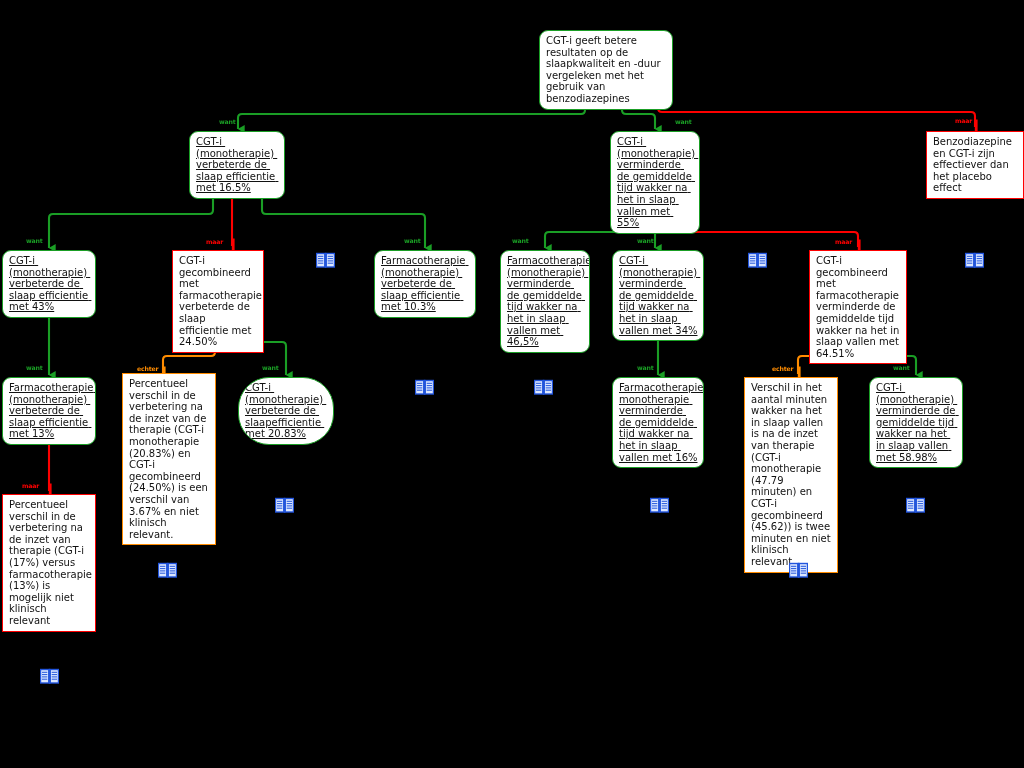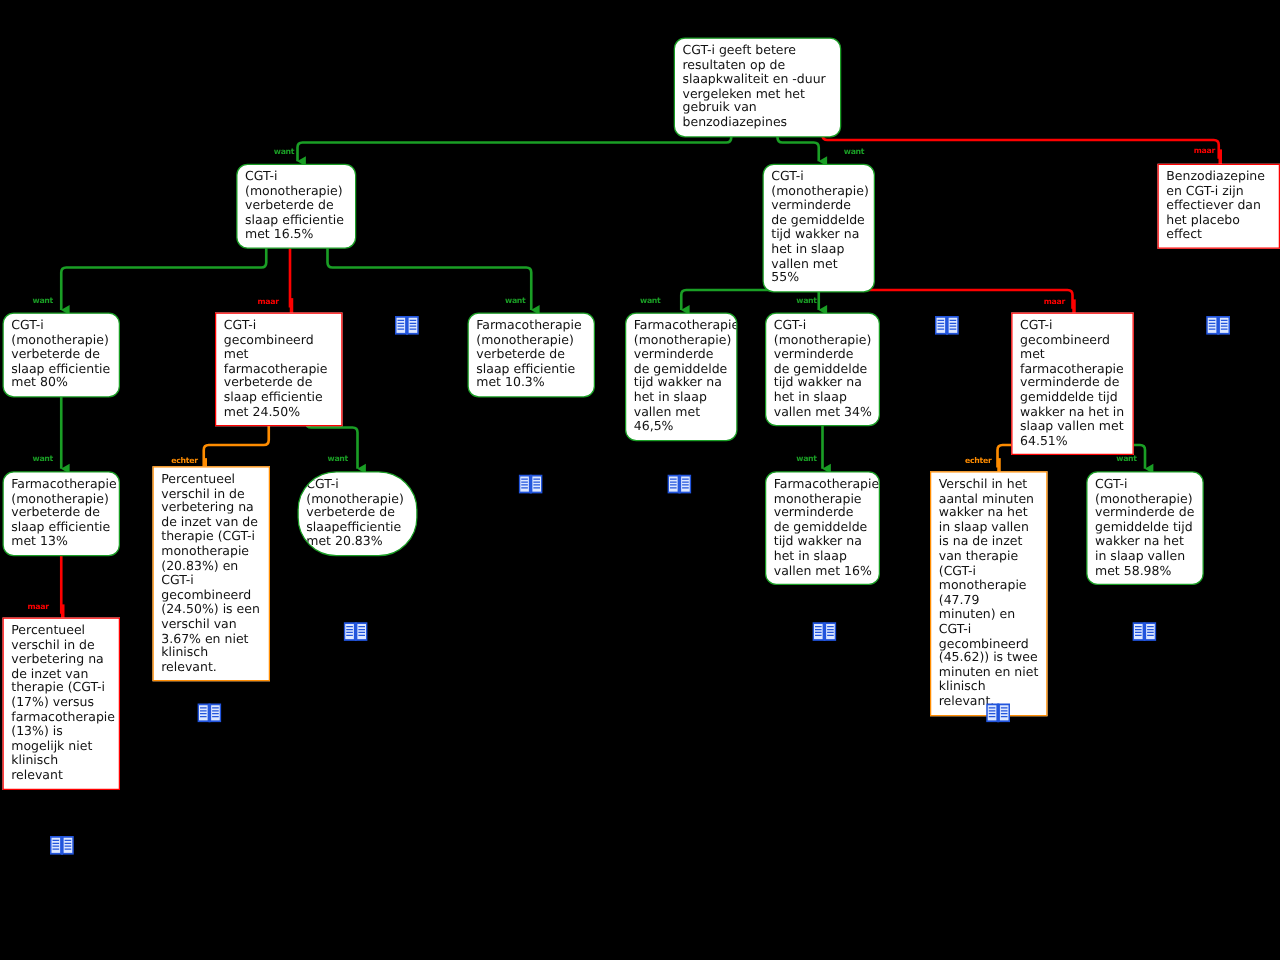--- a/index.html
+++ b/index.html
@@ -4,21 +4,21 @@
 <style>
   html,body{margin:0;padding:0;background:#000;}
   body{width:1024px;height:768px;position:relative;overflow:hidden;
        font-family:"DejaVu Sans","Liberation Sans",sans-serif;}
   #canvas{position:absolute;left:0;top:0;width:1024px;height:768px;}
   svg.edges{position:absolute;left:0;top:0;width:1024px;height:768px;pointer-events:none;}
 
   .node{position:absolute;background:#ffffff;box-sizing:border-box;
         font-size:10px;line-height:11.6px;color:#111;padding:4px 5px 4px 6px;
         white-space:pre-wrap;overflow:hidden;}
-  .node.support{border:1.6px solid #1a9e25;border-radius:9px;}
+  .node.support{border:1.6px solid #1a9e25;border-radius:9px;text-decoration:underline;}
   .node.attack{border:1.8px solid #fe0000;border-radius:0;}
   .node.however{border:1.8px solid #ff8c00;border-radius:0;}
   .node.root{border:1.6px solid #1a9e25;border-radius:9px;}
 
   .elabel{position:absolute;font-size:6.2px;font-weight:bold;line-height:7px;
           letter-spacing:-0.2px;}
   .elabel.g{color:#1a9e25;}
   .elabel.r{color:#fe0000;}
   .elabel.o{color:#ff8c00;}
 
@@ -76,22 +76,22 @@
 
       <path d="M49,427 L49,491" stroke="#fe0000" marker-end="url(#tb-r)"></path>
     </g>
   </svg>
 
   <div id="node-layer">
       <div class="node root" style="left: 539px; top: 30px; width: 134px; min-height: 68px;">CGT-i geeft betere resultaten op de slaapkwaliteit en -duur vergeleken met het gebruik van benzodiazepines</div>
       <div class="node support" style="left: 189px; top: 131px; width: 96px; min-height: 58px;">CGT-i (monotherapie) verbeterde de slaap efficientie met 16.5%</div>
       <div class="node support" style="left: 610px; top: 131px; width: 90px; min-height: 84px;">CGT-i (monotherapie) verminderde de gemiddelde tijd wakker na het in slaap vallen met 55%</div>
       <div class="node attack" style="left: 926px; top: 131px; width: 98px; min-height: 46px;">Benzodiazepine en CGT-i zijn effectiever dan het placebo effect</div>
-      <div class="node support" style="left: 2px; top: 250px; width: 94px; min-height: 52px;">CGT-i (monotherapie) verbeterde de slaap efficientie met 80%</div>
-      <div class="node attack" style="left: 172px; top: 250px; width: 102px; min-height: 68px;">CGT-i gecombineerd met farmacotherapie verbeterde de slaap efficientie met 24.50%</div>
+      <div class="node support" style="left: 2px; top: 250px; width: 94px; min-height: 52px;">CGT-i (monotherapie) verbeterde de slaap efficientie met 43%</div>
+      <div class="node attack" style="left: 172px; top: 250px; width: 92px; min-height: 68px;">CGT-i gecombineerd met farmacotherapie verbeterde de slaap efficientie met 24.50%</div>
       <div class="node support" style="left: 374px; top: 250px; width: 102px; min-height: 62px;">Farmacotherapie (monotherapie) verbeterde de slaap efficientie met 10.3%</div>
       <div class="node support" style="left: 500px; top: 250px; width: 90px; min-height: 78px;">Farmacotherapie (monotherapie) verminderde de gemiddelde tijd wakker na het in slaap vallen met 46,5%</div>
       <div class="node support" style="left: 612px; top: 250px; width: 92px; min-height: 78px;">CGT-i (monotherapie) verminderde de gemiddelde tijd wakker na het in slaap vallen met 34%</div>
       <div class="node attack" style="left: 809px; top: 250px; width: 98px; min-height: 88px;">CGT-i gecombineerd met farmacotherapie verminderde de gemiddelde tijd wakker na het in slaap vallen met 64.51%</div>
       <div class="node support" style="left: 2px; top: 377px; width: 94px; min-height: 50px;">Farmacotherapie (monotherapie) verbeterde de slaap efficientie met 13%</div>
       <div class="node however" style="left: 122px; top: 373px; width: 94px; min-height: 130px;">Percentueel verschil in de verbetering na de inzet van de therapie (CGT-i monotherapie (20.83%) en CGT-i gecombineerd (24.50%) is een verschil van 3.67% en niet klinisch relevant.</div>
       <div class="node support" style="left: 238px; top: 377px; width: 96px; min-height: 58px; border-radius: 31px;">CGT-i (monotherapie) verbeterde de slaapefficientie met 20.83%</div>
       <div class="node support" style="left: 612px; top: 377px; width: 92px; min-height: 82px;">Farmacotherapie monotherapie verminderde de gemiddelde tijd wakker na het in slaap vallen met 16%</div>
       <div class="node however" style="left: 744px; top: 377px; width: 94px; min-height: 140px;">Verschil in het aantal minuten wakker na het in slaap vallen is na de inzet van therapie (CGT-i monotherapie (47.79 minuten) en CGT-i gecombineerd (45.62)) is twee minuten en niet klinisch relevant.</div>
       <div class="node support" style="left: 869px; top: 377px; width: 94px; min-height: 82px;">CGT-i (monotherapie) verminderde de gemiddelde tijd wakker na het in slaap vallen met 58.98%</div>

